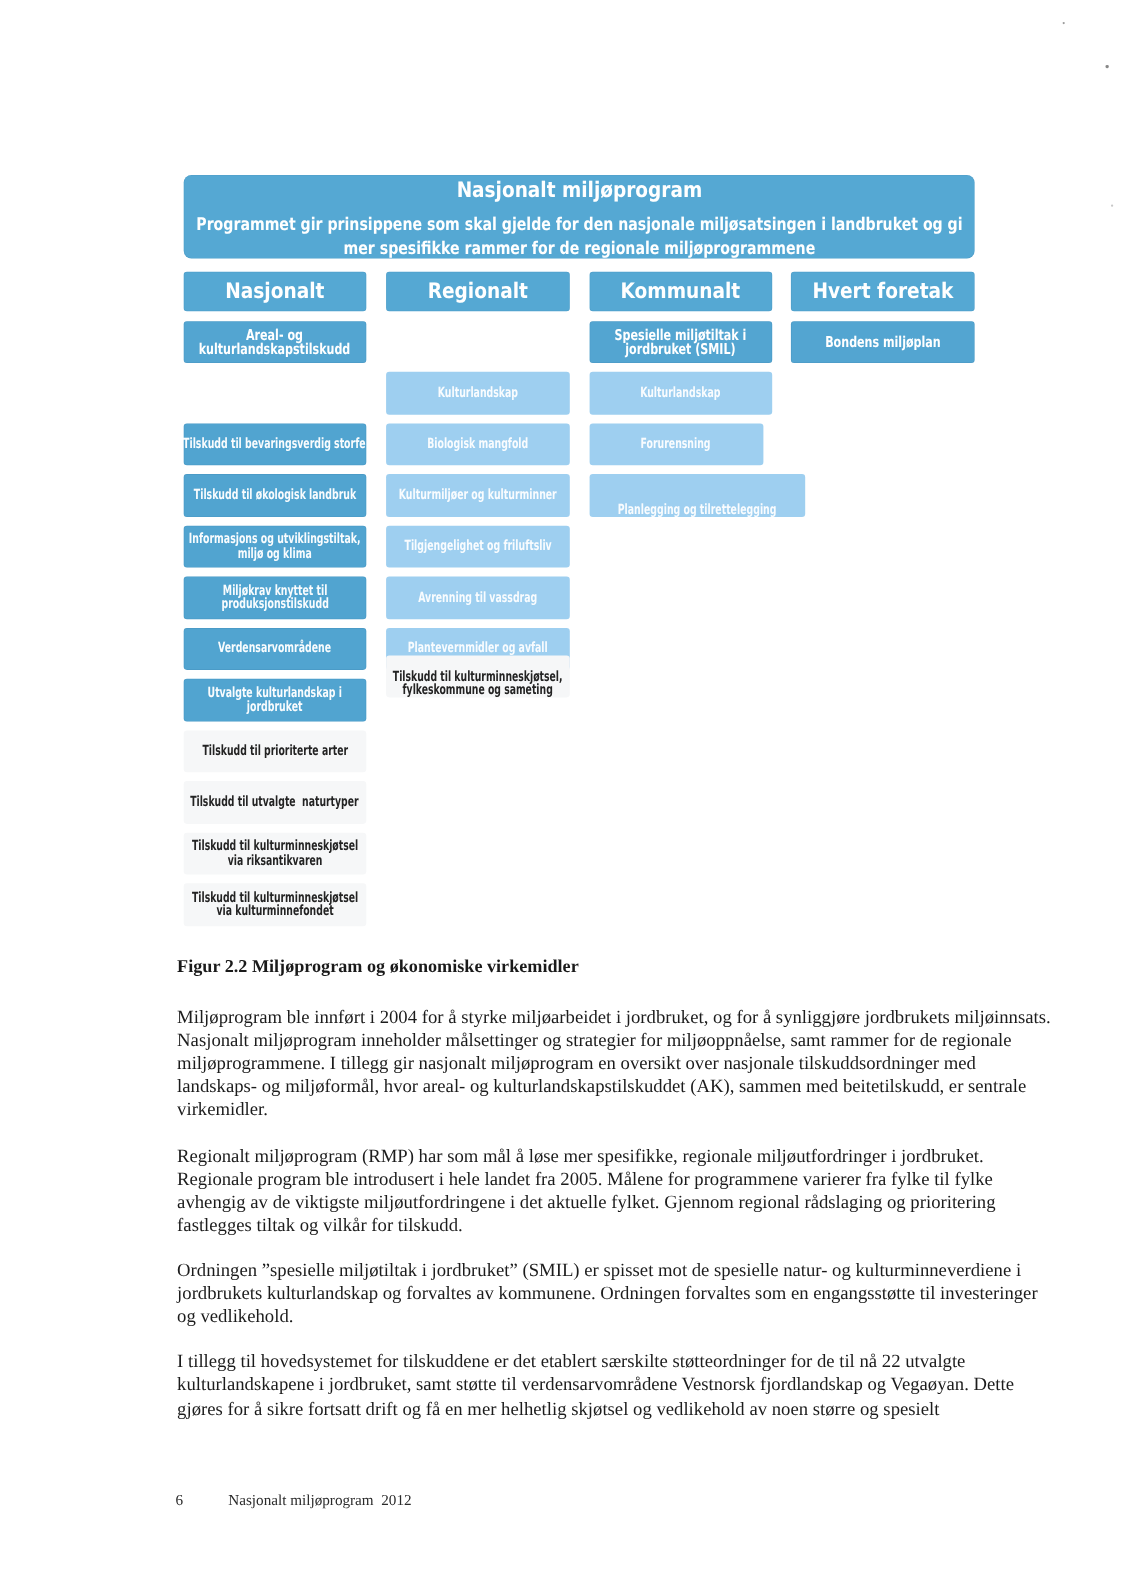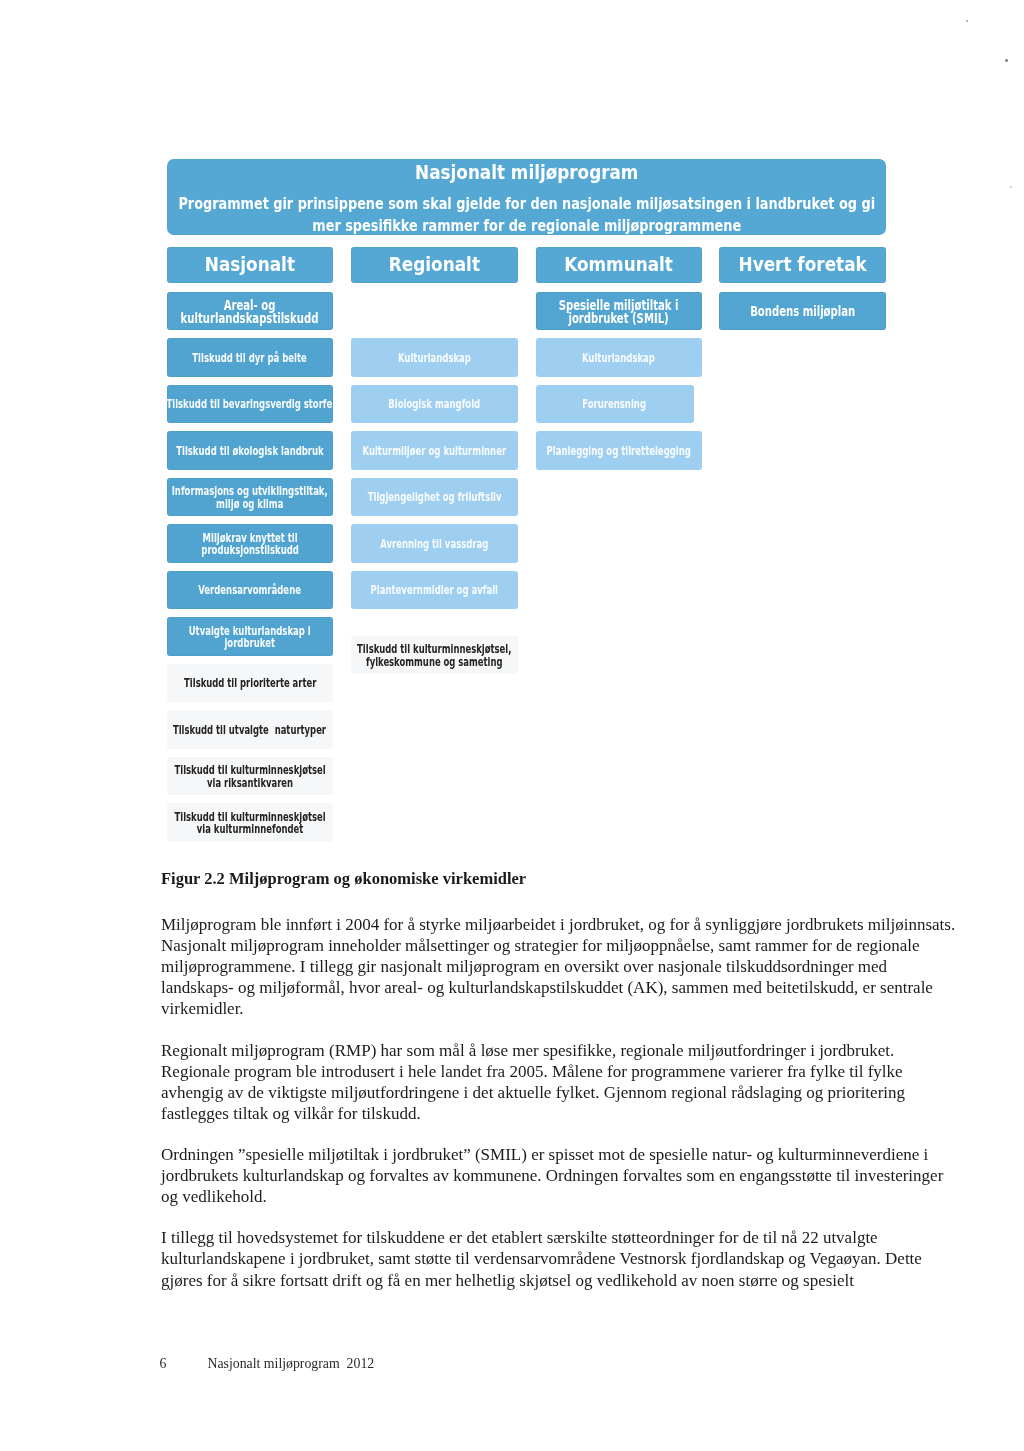--- a/index.html
+++ b/index.html
@@ -34,23 +34,20 @@
 <span class="t" style="position:absolute;left:0;right:0;top:3.5px;font-size:19.5px;transform:scaleX(0.959);text-align:center;">Nasjonalt miljøprogram</span>
 <span class="t" style="position:absolute;left:-60px;right:-60px;top:33.5px;font-size:16px;transform:scaleX(0.892);line-height:22.3px;text-align:center;">Programmet gir prinsippene som skal gjelde for den nasjonale miljøsatsingen i landbruket og gi
 mer spesifikke rammer for de regionale miljøprogrammene</span>
 </div>
 <div class="box hdr" style="left:166.5px;top:246.6px;width:166.5px;height:36.4px;">
         <span class="t" style="font-size:19.5px;transform:scaleX(0.962);">Nasjonalt</span>
       </div>
 <div class="box prim" style="left:166.5px;top:292.3px;width:166.5px;height:37.6px;">
         <span class="t" style="font-size:13.6px;transform:scaleX(0.825);position:relative;top:1px;">Areal- og
 kulturlandskapstilskudd</span>
-      </div>
-<div class="box sub-dark" style="left:166.5px;top:338.4px;width:166.5px;height:38.4px;">
-        <span class="t" style="font-size:12.8px;transform:scaleX(0.738);position:relative;top:0.8px;">Tilskudd til dyr på beite</span>
       </div>
 <div class="box sub-dark" style="left:166.5px;top:384.9px;width:166.5px;height:38.4px;">
         <span class="t" style="font-size:12.8px;transform:scaleX(0.738);position:relative;top:0.8px;">Tilskudd til bevaringsverdig storfe</span>
       </div>
 <div class="box sub-dark" style="left:166.5px;top:431.4px;width:166.5px;height:38.4px;">
         <span class="t" style="font-size:12.8px;transform:scaleX(0.738);position:relative;top:0.8px;">Tilskudd til økologisk landbruk</span>
       </div>
 <div class="box sub-dark" style="left:166.5px;top:477.9px;width:166.5px;height:38.4px;">
         <span class="t" style="font-size:12.8px;transform:scaleX(0.738);position:relative;top:0.8px;">Informasjons og utviklingstiltak,
 miljø og klima</span>
@@ -94,38 +91,38 @@
       </div>
 <div class="box sub-light" style="left:351.0px;top:477.9px;width:166.5px;height:38.4px;">
         <span class="t" style="font-size:12.8px;transform:scaleX(0.738);position:relative;top:0.8px;">Tilgjengelighet og friluftsliv</span>
       </div>
 <div class="box sub-light" style="left:351.0px;top:524.4px;width:166.5px;height:38.4px;">
         <span class="t" style="font-size:12.8px;transform:scaleX(0.738);position:relative;top:0.8px;">Avrenning til vassdrag</span>
       </div>
 <div class="box sub-light" style="left:351.0px;top:570.9px;width:166.5px;height:38.4px;">
         <span class="t" style="font-size:12.8px;transform:scaleX(0.738);position:relative;top:0.8px;">Plantevernmidler og avfall</span>
       </div>
-<div class="box sub-grey" style="left:351.0px;top:636px;width:166.5px;height:38.4px;">
+<div class="box sub-grey" style="left:351.0px;top:596px;width:166.5px;height:38.4px;align-items:flex-end;">
         <span class="t" style="font-size:12.8px;transform:scaleX(0.733);position:relative;top:0.8px;">Tilskudd til kulturminneskjøtsel,
 fylkeskommune og sameting</span>
       </div>
 <div class="box hdr" style="left:535.5px;top:246.6px;width:166px;height:36.4px;">
         <span class="t" style="font-size:19.5px;transform:scaleX(0.962);">Kommunalt</span>
       </div>
 <div class="box prim" style="left:535.5px;top:292.3px;width:166px;height:37.6px;">
         <span class="t" style="font-size:13.6px;transform:scaleX(0.825);position:relative;top:1px;">Spesielle miljøtiltak i
 jordbruket (SMIL)</span>
       </div>
 <div class="box sub-light" style="left:535.5px;top:338.4px;width:166px;height:38.4px;">
         <span class="t" style="font-size:12.8px;transform:scaleX(0.738);position:relative;top:0.8px;">Kulturlandskap</span>
       </div>
 <div class="box sub-light" style="left:535.5px;top:384.9px;width:158px;height:38.4px;">
         <span class="t" style="font-size:12.8px;transform:scaleX(0.738);position:relative;top:0.8px;">Forurensning</span>
       </div>
-<div class="box sub-light" style="left:535.5px;top:431.4px;width:166px;height:38.4px;">
+<div class="box sub-light" style="left:535.5px;top:431.4px;width:196px;height:38.4px;align-items:flex-end;">
         <span class="t" style="font-size:12.8px;transform:scaleX(0.738);position:relative;top:0.8px;">Planlegging og tilrettelegging</span>
       </div>
 <div class="box hdr" style="left:718.5px;top:246.6px;width:167.5px;height:36.4px;">
         <span class="t" style="font-size:19.5px;transform:scaleX(0.962);">Hvert foretak</span>
       </div>
 <div class="box prim" style="left:718.5px;top:292.3px;width:167.5px;height:37.6px;">
         <span class="t" style="font-size:13.6px;transform:scaleX(0.825);position:relative;top:1px;">Bondens miljøplan</span>
       </div>
 </div>
 <div class="caption" style="top:868.8px;">Figur 2.2 Miljøprogram og økonomiske virkemidler</div>

